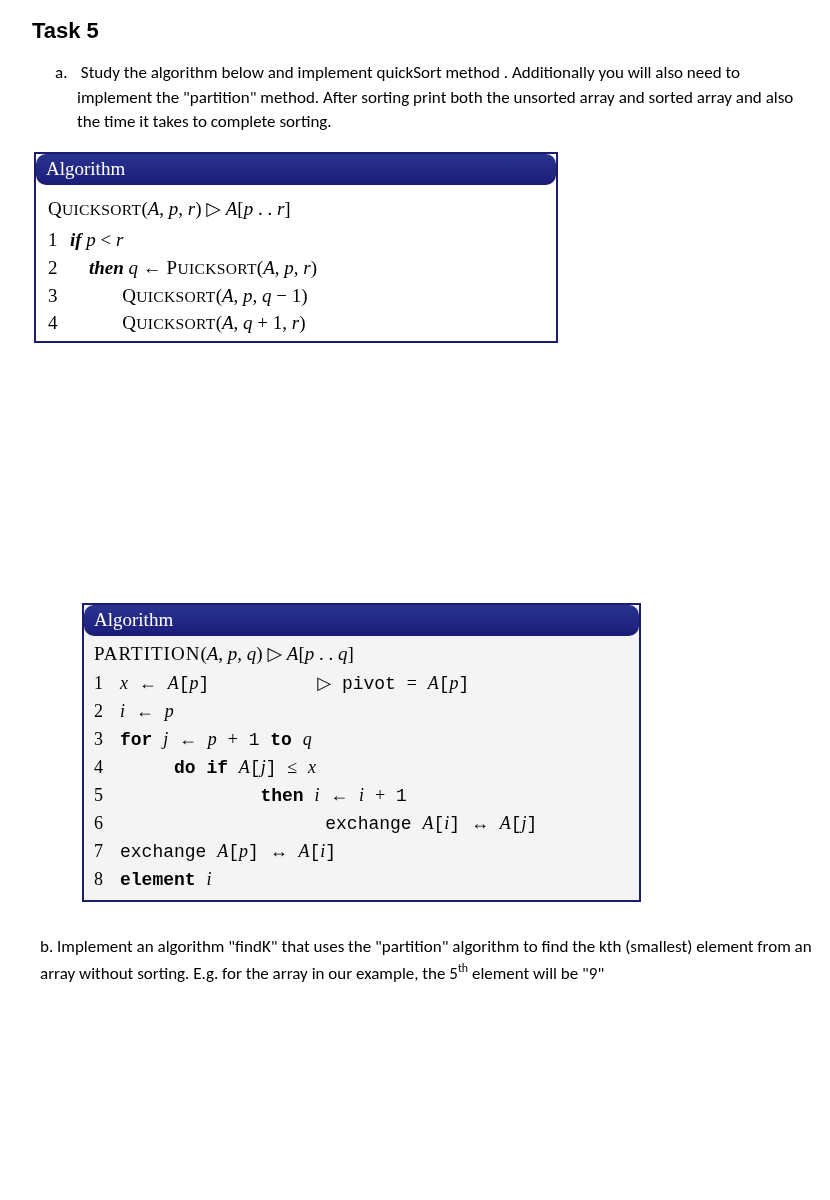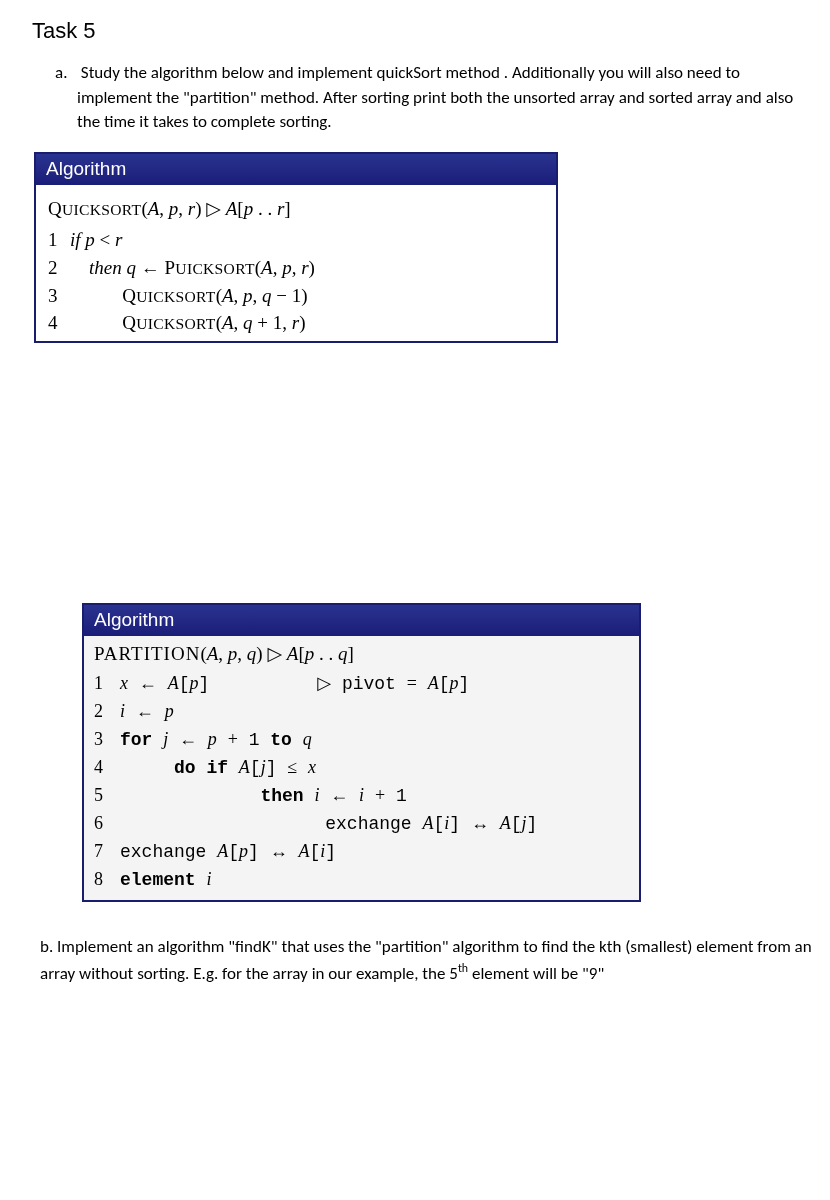--- a/index.html
+++ b/index.html
@@ -6,21 +6,21 @@
     font-family: Calibri, Arial, sans-serif;
     font-size: 17px;
     color: #000;
     background: #fff;
     margin: 0;
     padding: 18px 12px 18px 32px;
     width: 786px;
   }
   h2.task {
     font-family: Arial, Helvetica, sans-serif;
-    font-weight: 400;
+    font-weight: 700;
     font-size: 22px;
     margin: 0 0 6px 0;
   }
   .ol-a {
     margin: 0 0 14px 0;
     padding-left: 28px;
   }
   .ol-a .marker {
     display: inline-block;
     width: 22px;
@@ -31,23 +31,24 @@
     line-height: 1.45;
   }
   .algbox {
     border: 2px solid #1a1d6e;
     position: relative;
   }
   .algbox .header {
     background: #1f2a8a;
     background: linear-gradient(#2a3390, #1a1d78);
     color: #fff;
-    font-family: Liberation Sans, sans-serif;
+    font-family: Liberation Serif, serif;
     padding: 4px 20px 5px 10px;
     font-size: 19px;
+    border-radius: 10px;
   }
   .box1 {
     width: 520px;
     margin-left: 2px;
   }
   .box1 .body {
     padding: 10px 12px 4px 12px;
     font-family: "Times New Roman", Times, serif;
     font-size: 19px;
     line-height: 1.45;
@@ -62,21 +63,21 @@
   }
   .box1 .ln {
     width: 22px;
     flex: 0 0 22px;
   }
   .box1 .code {
     flex: 1;
   }
   .sc { font-variant: small-caps; letter-spacing: 0.3px; margin-top: 34px; }
   .it { font-style: italic; }
-  .kw { font-weight: 400; font-style: italic; }
+  .kw { font-weight: 700; font-style: italic; }
 
   .box2 {
     width: 555px;
     margin-left: 50px;
     margin-top: 260px;
     background: #f4f4f4;
   }
   .box2 .header {
     font-size: 19px;
   }

